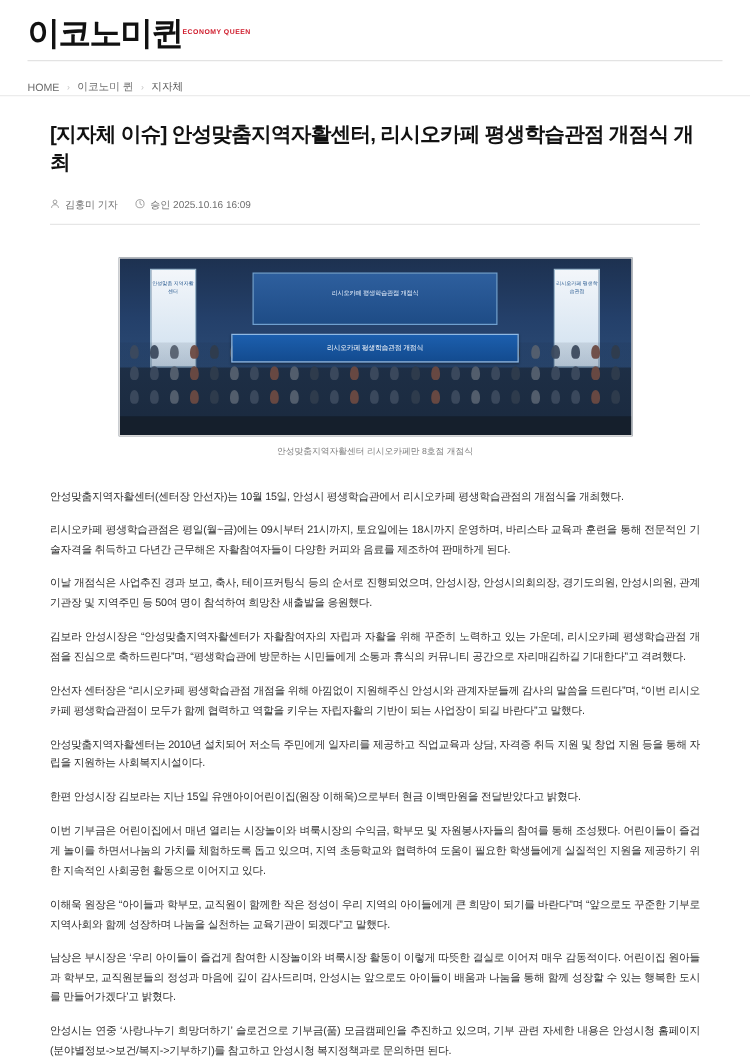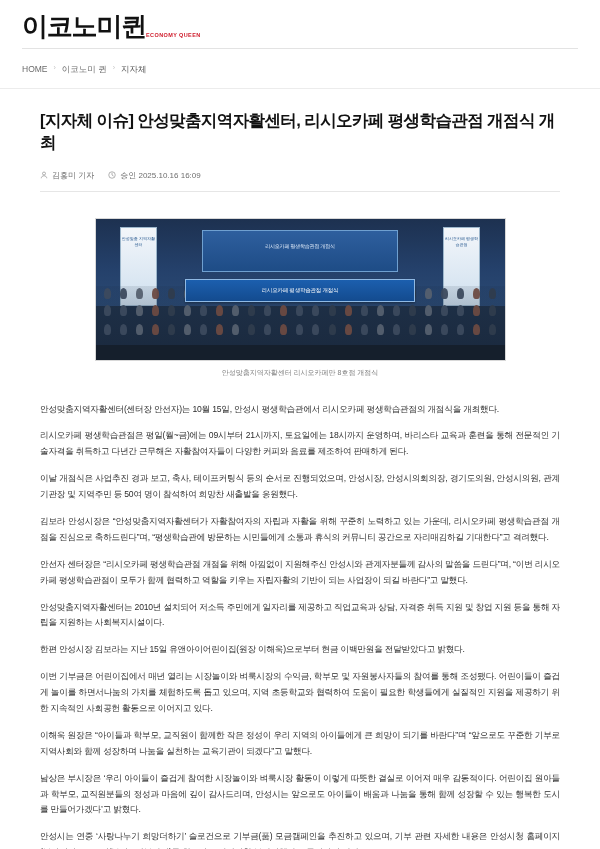--- a/index.html
+++ b/index.html
@@ -14,21 +14,21 @@
     position: relative;
     background: #fff;
     overflow: hidden;
   }
   
   .masthead {
     padding: 14px 22px 6px 22px;
   }
   .logo-wrap {
     display: flex;
-    align-items: flex-end;
+    align-items: center;
     gap: 0;
   }
   .logo-text {
     font-family: "Liberation Serif", serif;
     font-size: 26px;
     font-weight: bold;
     letter-spacing: -1.2px;
     color: #111;
     line-height: 1;
   }
@@ -39,22 +39,23 @@
     padding-bottom: 2px;
     font-weight: bold;
   }
   .masthead-rule {
     border-bottom: 1px solid #e3e3e3;
     margin-top: 8px;
   }
   
   .breadcrumb {
     display: flex;
+    align-items: center;
     gap: 6px;
-    padding: 9px 22px 12px 22px;
+    padding: 9px 22px 0 22px;
     font-size: 8.5px;
     color: #6b6b6b;
     border-bottom: 1px solid #ececec;
   }
   .breadcrumb .sep {
     color: #c4c4c4;
     font-size: 7px;
   }
   .breadcrumb .crumb.active { color: #555; }
 

